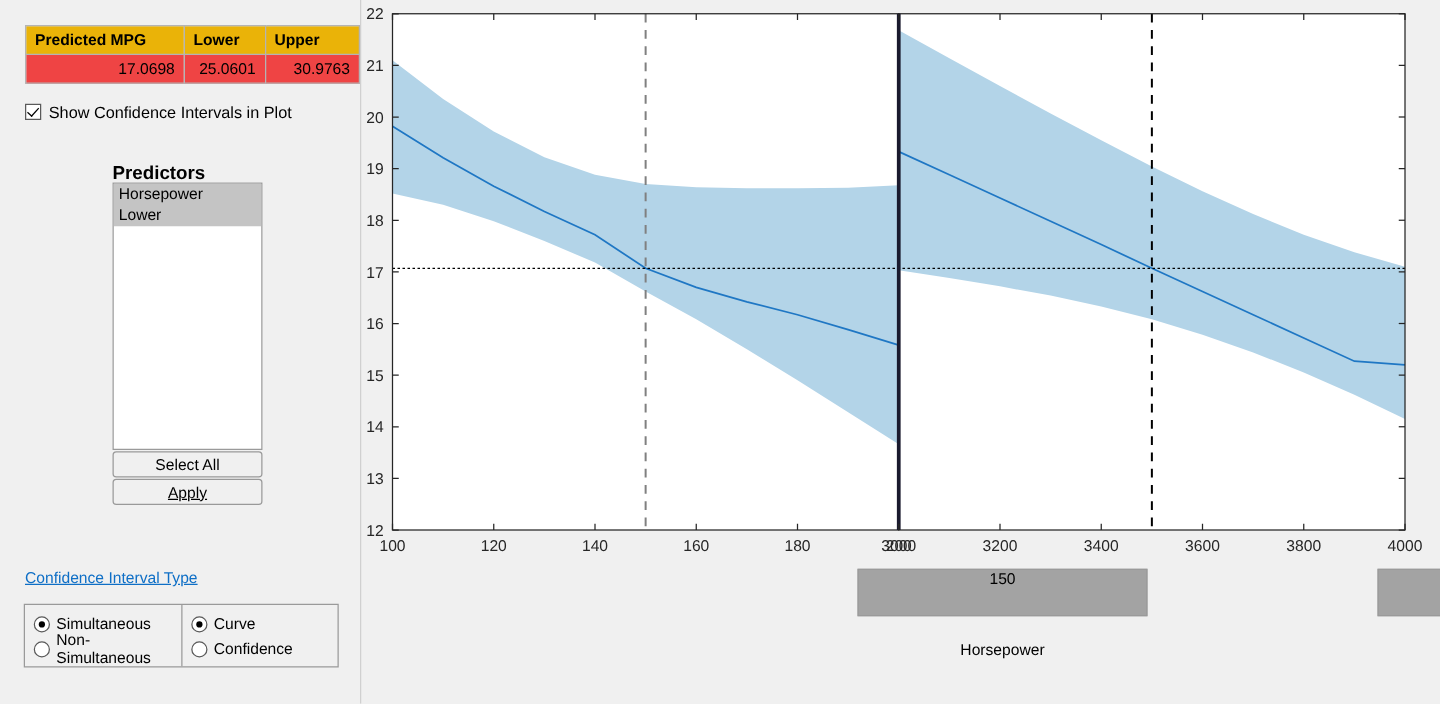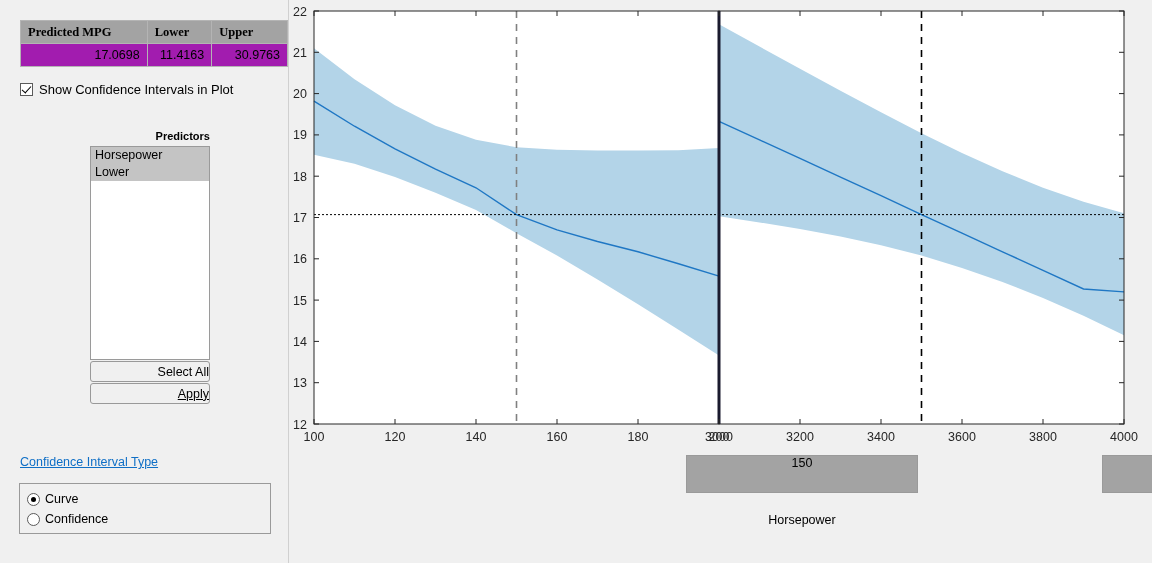--- a/index.html
+++ b/index.html
@@ -23,71 +23,71 @@
     border: 1px solid #808080;
     background: #f0f0f0;
   }
   #prediction-table th, #prediction-table td {
     border: 1px solid #b4b4b4;
     font-size: 12.5px;
     padding: 3px 7px;
     height: 23px;
     color: #000;
   }
-  #prediction-table th { font-weight: bold; text-align: left; background: #a3a3a3; font-family: Liberation Serif, serif; }
-  #prediction-table td { text-align: right; background: #a21caf; }
+  #prediction-table th { font-weight: bold; text-align: left; background: #eab308; }
+  #prediction-table td { text-align: right; background: #ef4444; }
   .col-pred { width: 143px; }
   .col-lower { width: 66px; }
   .col-upper { width: 80px; }
 
   
   #show-ci-row { position: absolute; left: 20px; top: 82px; display: flex; align-items: center; gap: 6px; }
   .cb-box {
     width: 13px; height: 13px; background: #fff;
     border: 1px solid #5a5a5a; position: relative; flex: none;
   }
   .cb-box.checked::after {
     content: ""; position: absolute; left: 3px; top: 0px;
     width: 4px; height: 8px; border: solid #000;
     border-width: 0 1.7px 1.7px 0; transform: rotate(42deg);
   }
   #show-ci-label { font-size: 13px; color: #000; }
 
   
   #predictors-title {
     position: absolute; left: 90px; top: 130px; width: 120px;
-    text-align: right; font-size: 11px; font-weight: bold; color: #000;
+    text-align: left; font-size: 15px; font-weight: bold; color: #000;
   }
   #predictors-list {
     position: absolute; left: 90px; top: 146px; width: 120px; height: 214px;
     background: #fff; border: 1px solid #9a9a9a; overflow: hidden;
   }
   .predictor-item { font-size: 12.5px; color: #000; padding: 1px 4px; height: 17px; line-height: 15px; }
   .predictor-item.selected { background: #c4c4c4; }
 
   .mbtn {
     position: absolute; left: 90px; width: 120px; height: 21px;
     background: #f0f0f0; border: 1px solid #999; border-radius: 3px;
     font-size: 12.5px; color: #000; font-family: "Liberation Sans", sans-serif;
-    cursor: pointer; padding: 0; text-align: right;
+    cursor: pointer; padding: 0;
   }
   #select-all-button { top: 361px; }
   #apply-button { top: 383px; text-decoration: underline; }
 
   
   #ci-type-link {
     position: absolute; left: 20px; top: 455px;
     font-size: 12.5px; color: #0f6fc6; text-decoration: underline; cursor: pointer;
   }
   #ci-type-group {
     position: absolute; left: 19px; top: 483px; width: 252px; height: 51px;
     border: 1px solid #9a9a9a; background: #f0f0f0; display: flex;
   }
   .ci-col { width: 126px; height: 100%; padding: 5px 0 0 7px; }
-  .ci-col + .ci-col { border-left: 1px solid #9a9a9a; font-family: Liberation Mono, monospace; }
+  .ci-col + .ci-col { border-left: 1px solid #9a9a9a; }
   .radio-row { display: flex; align-items: center; gap: 5px; height: 20px; }
   .radio {
     width: 13px; height: 13px; border-radius: 50%; background: #fff;
     border: 1px solid #5a5a5a; position: relative; flex: none;
   }
   .radio.on::after {
     content: ""; position: absolute; left: 3px; top: 3px;
     width: 5px; height: 5px; border-radius: 50%; background: #000;
   }
   .radio-label { font-size: 12.5px; color: #000; }
@@ -120,21 +120,21 @@
       <thead>
         <tr>
           <th class="col-pred">Predicted MPG</th>
           <th class="col-lower">Lower</th>
           <th class="col-upper">Upper</th>
         </tr>
       </thead>
       <tbody>
         <tr>
           <td>17.0698</td>
-          <td>11.4163</td>
+          <td>25.0601</td>
           <td>30.9763</td>
         </tr>
       </tbody>
     </table>
 
     <div id="show-ci-row">
       <span class="cb-box checked"></span>
       <span id="show-ci-label">Show Confidence Intervals in Plot</span>
     </div>
 
@@ -144,20 +144,30 @@
       <div class="predictor-item selected">Horsepower</div>
       <div class="predictor-item selected">Lower</div>
     </div>
 
     <button class="mbtn" id="select-all-button">Select All</button>
     <button class="mbtn" id="apply-button">Apply</button>
 
     <div id="ci-type-link">Confidence Interval Type</div>
 
     <div id="ci-type-group">
+      <div class="ci-col">
+        <div class="radio-row">
+          <span class="radio on"></span>
+          <span class="radio-label">Simultaneous</span>
+        </div>
+        <div class="radio-row">
+          <span class="radio"></span>
+          <span class="radio-label">Non-Simultaneous</span>
+        </div>
+      </div>
       <div class="ci-col">
         <div class="radio-row">
           <span class="radio on"></span>
           <span class="radio-label">Curve</span>
         </div>
         <div class="radio-row">
           <span class="radio"></span>
           <span class="radio-label">Confidence</span>
         </div>
       </div>

